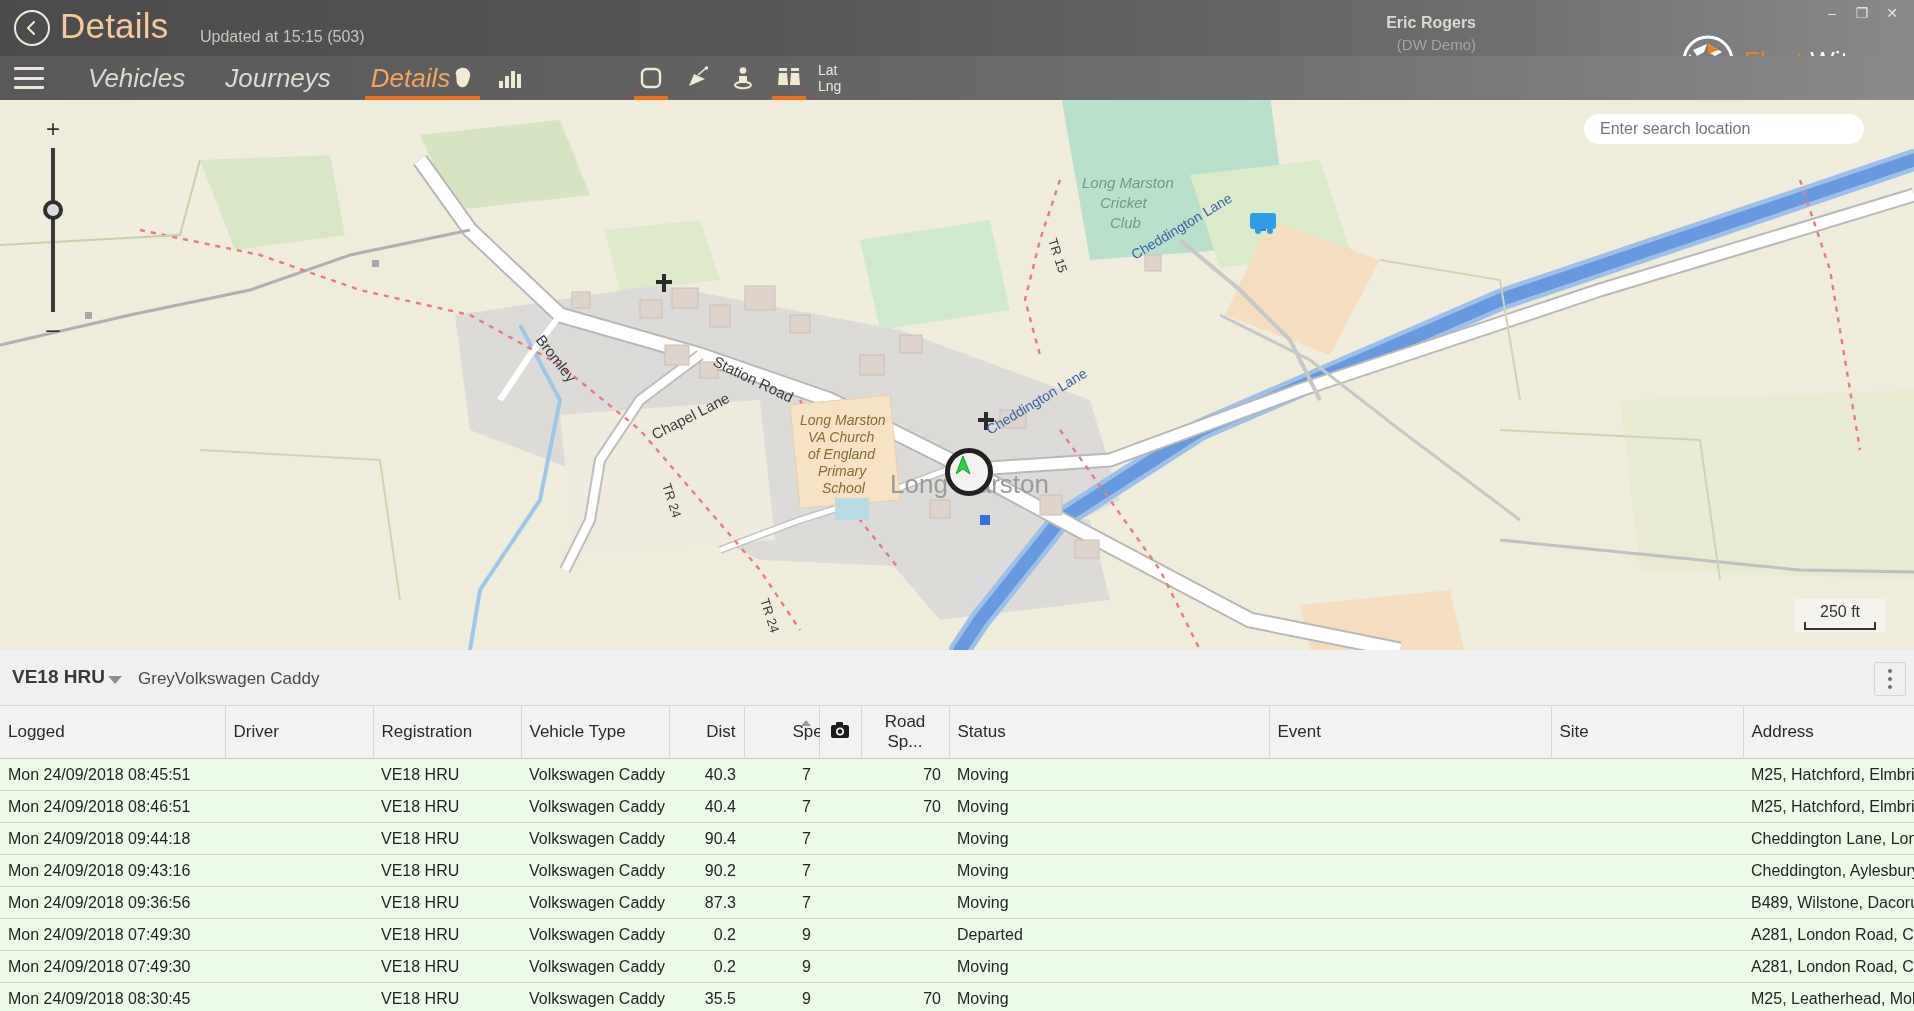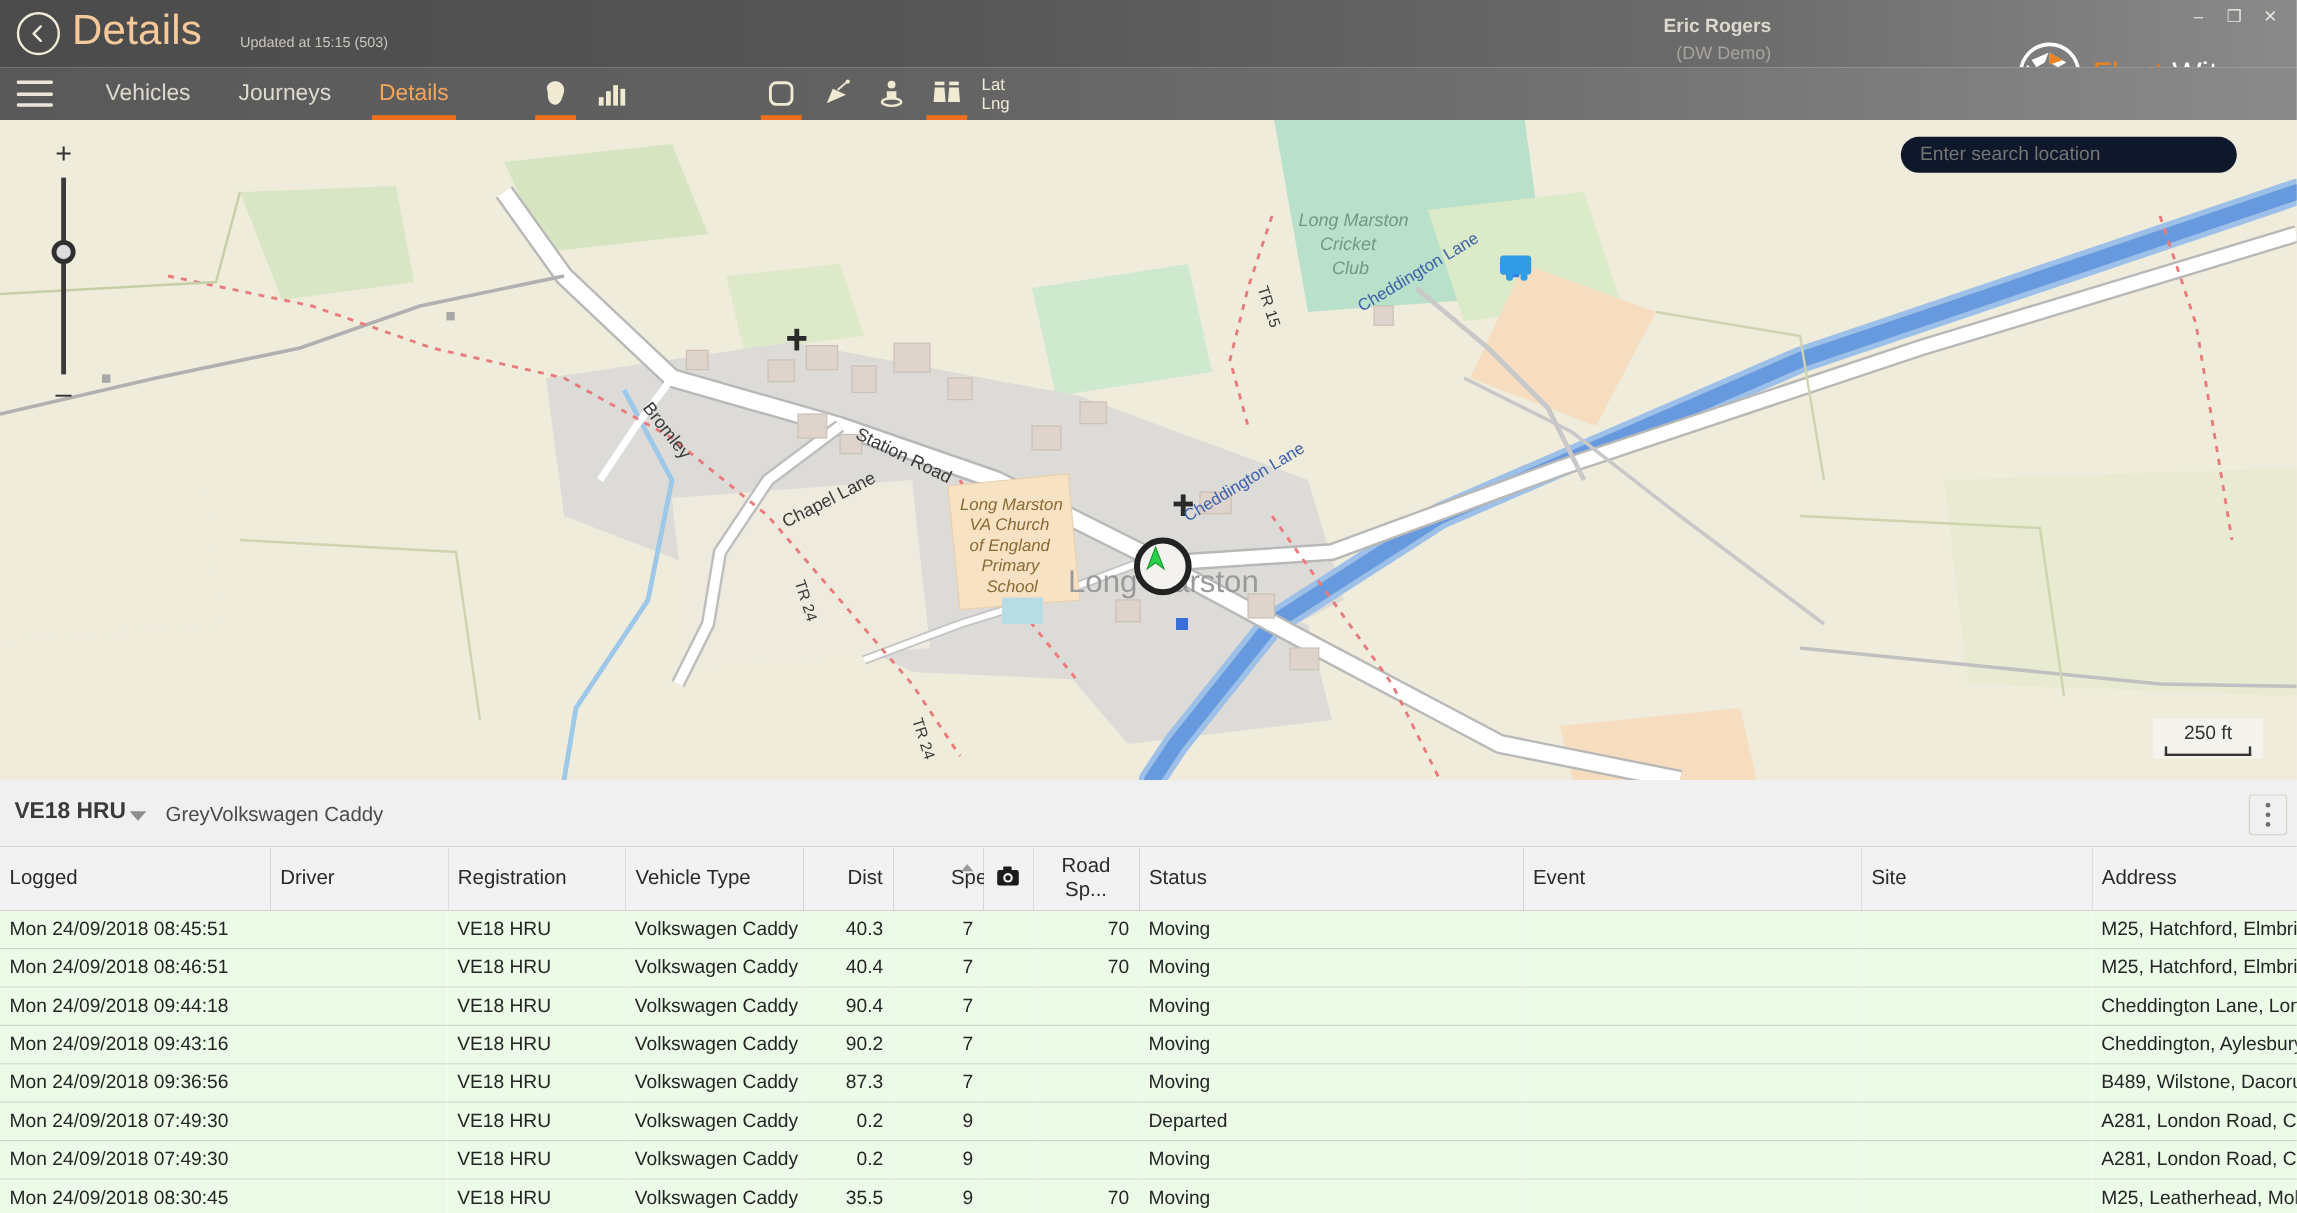--- a/index.html
+++ b/index.html
@@ -22,21 +22,21 @@
     display: flex; align-items: center; justify-content: center;
   }
   .back-btn svg { display: block; }
   .page-title {
     position: absolute; left: 60px; top: 6px;
     font-size: 35px; font-weight: 400;
     color: #f6c99a; letter-spacing: .2px;
   }
   .updated-text {
     position: absolute; left: 200px; top: 28px;
-    font-size: 12px; color: #c9c5bc;
+    font-size: 16px; color: #c9c5bc;
   }
   .win-btns {
     position: absolute; right: 8px; top: 2px;
     display: flex; gap: 2px; align-items: center;
   }
   .win-btn {
     width: 28px; height: 22px;
     display: flex; align-items: center; justify-content: center;
     color: #e8e4dc; font-size: 14px; line-height: 1;
   }
@@ -64,21 +64,21 @@
   }
   .hamburger {
     position: absolute; left: 14px; top: 11px; width: 30px; height: 22px;
     display: flex; flex-direction: column; justify-content: space-between;
   }
   .hamburger span { display: block; height: 3px; background: #ece7da; border-radius: 1px; }
   .nav-items { position: absolute; left: 68px; top: 0; display: flex; height: 44px; }
   .nav-item {
     position: relative; padding: 0 20px; height: 44px;
     display: flex; align-items: center;
-    font-size: 19px; color: #dfdacf;
+    font-size: 26px; color: #dfdacf; font-style: italic;
   }
   .nav-item.active { color: #f4a55c; }
   .nav-item.active::after {
     content: ""; position: absolute; left: 14px; right: 14px; bottom: 0;
     height: 4px; background: #ef6f1e;
   }
   .tool-group { position: absolute; top: 0; height: 44px; display: flex; align-items: center; }
   .tool-btn {
     position: relative; width: 46px; height: 44px;
     display: flex; align-items: center; justify-content: center;
@@ -94,21 +94,21 @@
 
   
   .map {
     position: absolute; top: 100px; left: 0; width: 1914px; height: 550px;
     background: #eeecdd; overflow: hidden;
   }
   .map svg { position: absolute; top: 0; left: 0; }
   .map-search {
     position: absolute; right: 50px; top: 14px;
     width: 280px; height: 30px; border-radius: 15px;
-    background: #0f172a; border: none;
+    background: #ffffff; border: none;
     font-size: 16px; color: #8a8a8a;
     padding: 0 16px;
     font-family: "Liberation Sans", sans-serif;
   }
   .zoom-ctl {
     position: absolute; left: 40px; top: 20px;
     width: 26px; height: 220px;
     display: flex; flex-direction: column; align-items: center;
   }
   .zoom-plus, .zoom-minus {

